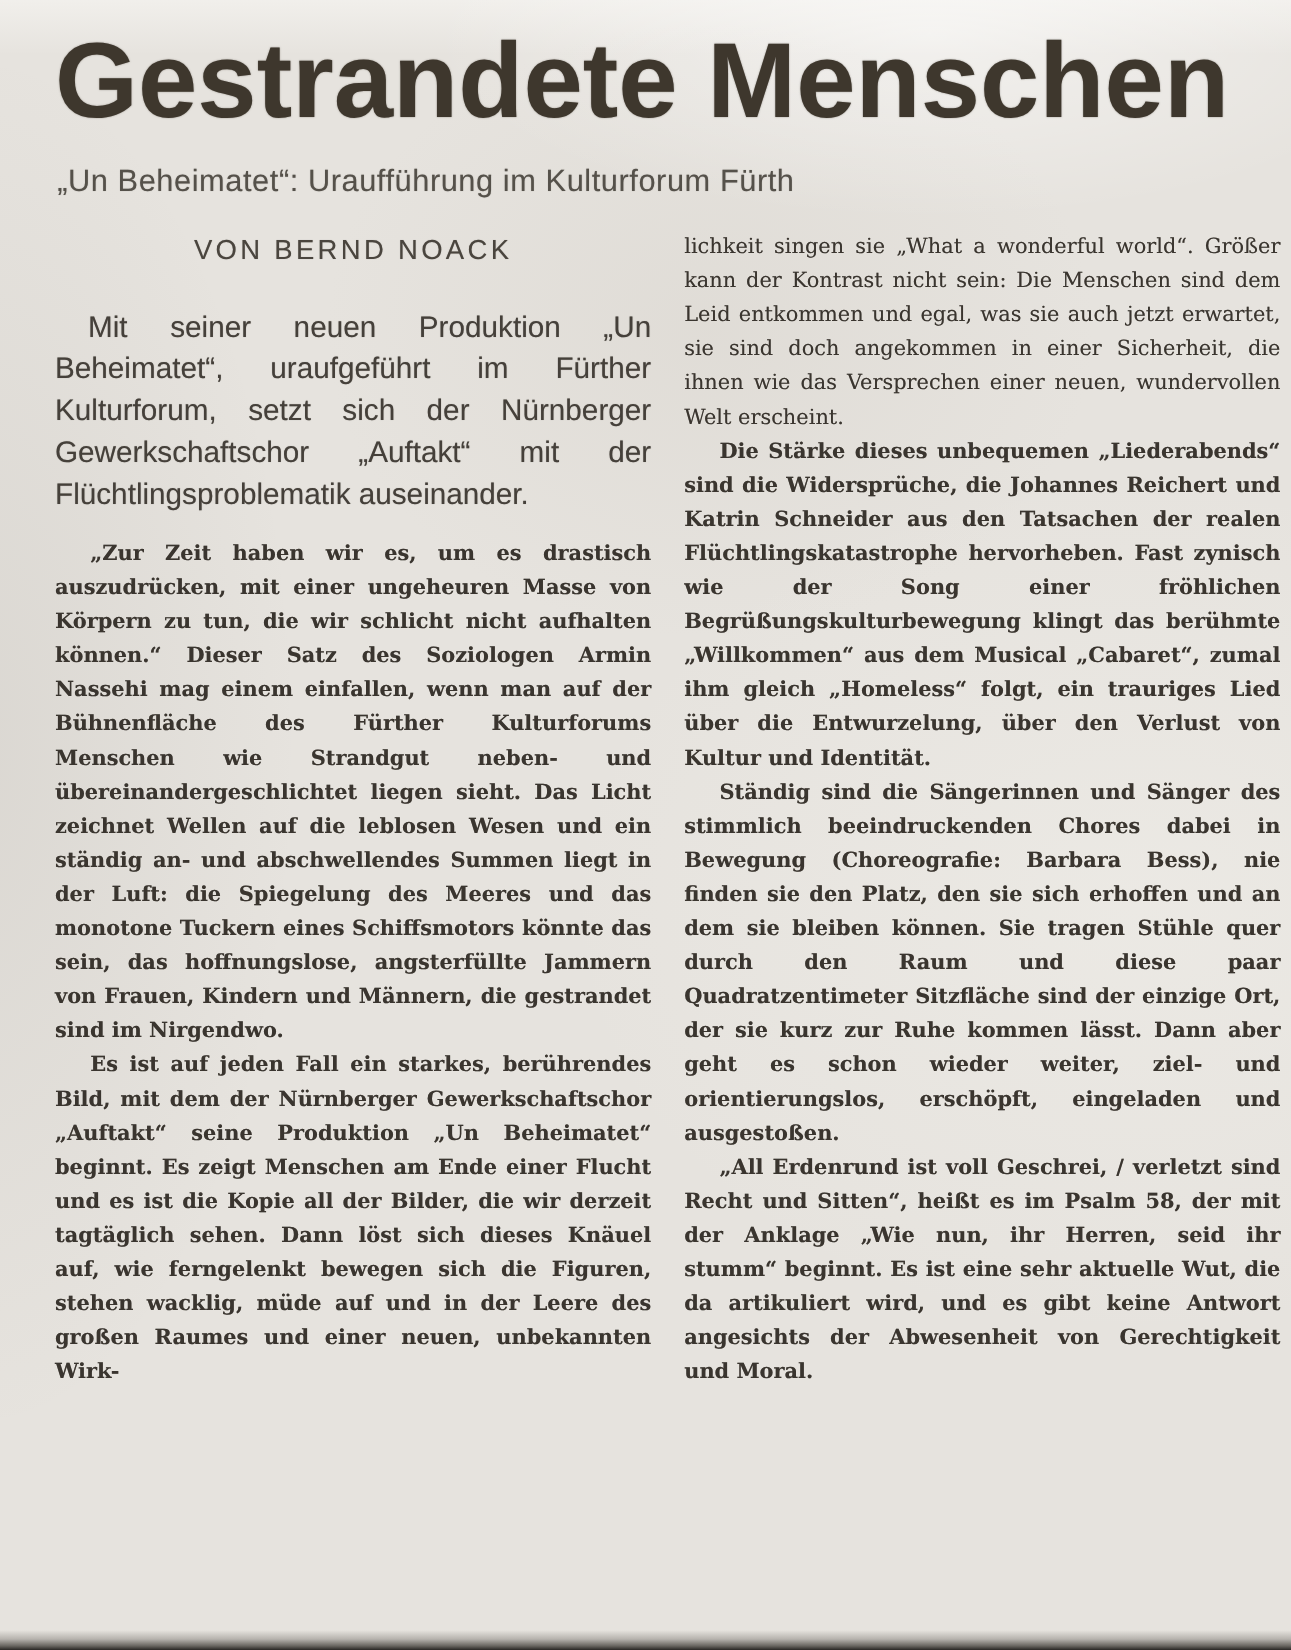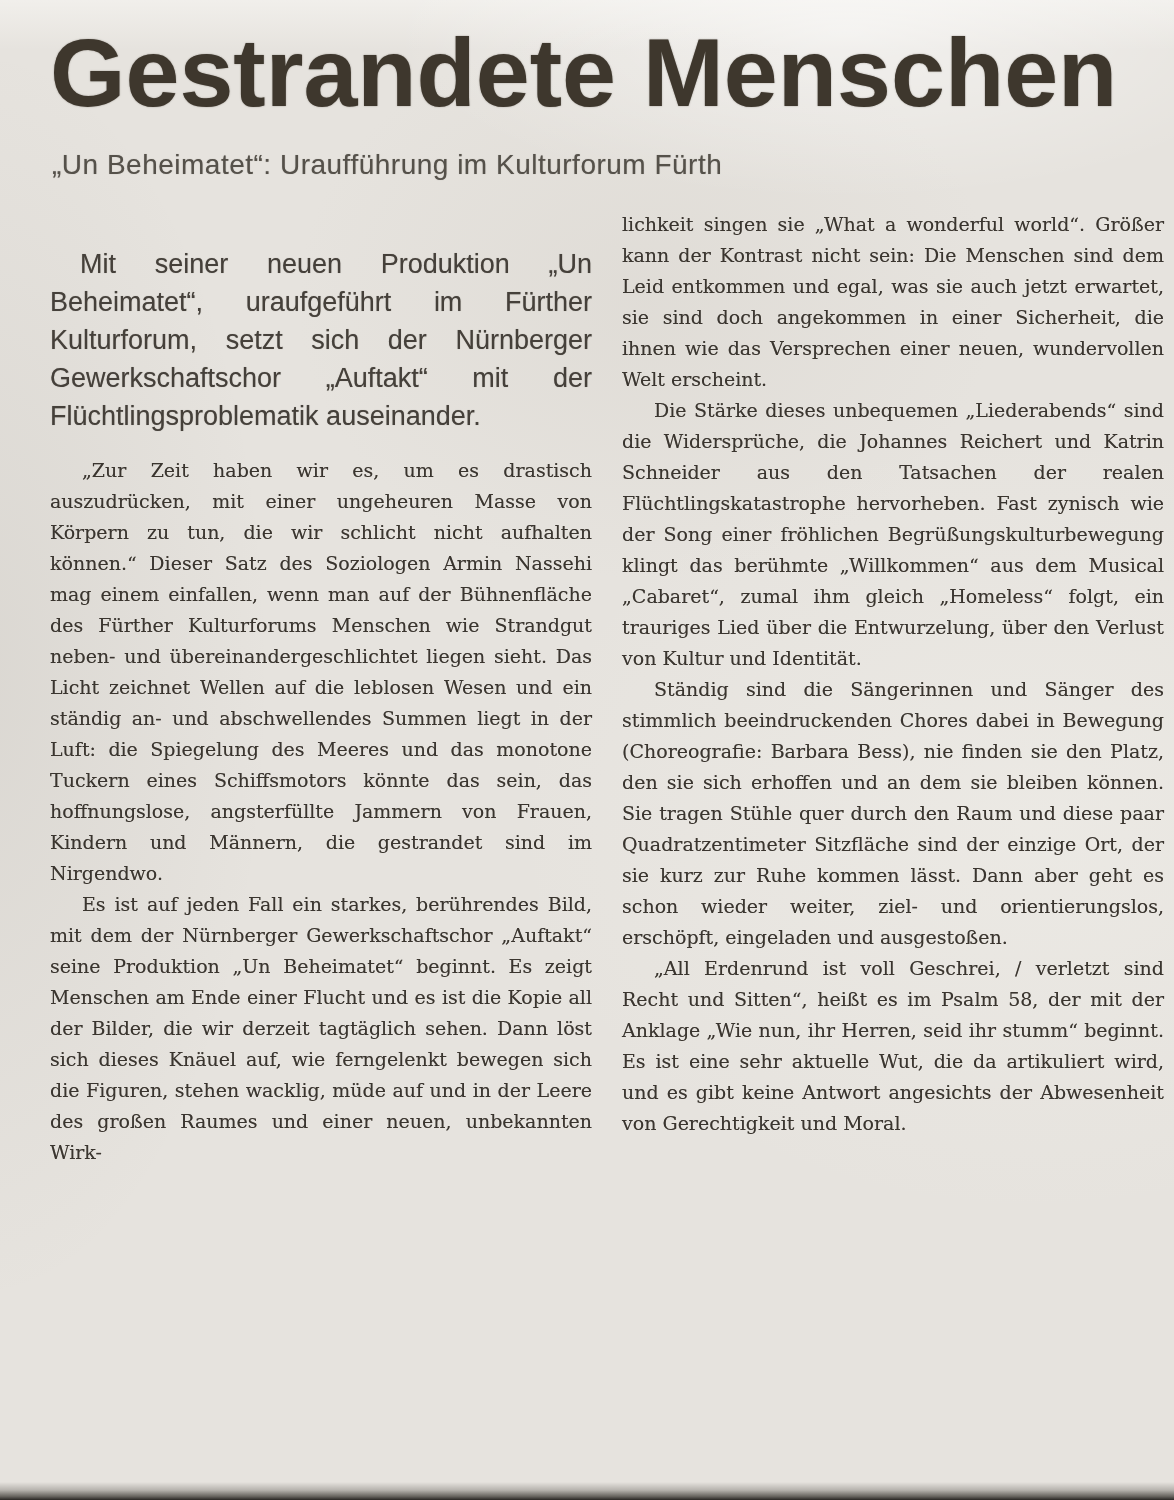--- a/index.html
+++ b/index.html
@@ -75,21 +75,21 @@
     text-shadow: 0 0 0.8px rgba(69,64,58,0.45);
   }
   .bodytext {
     font-family: "DejaVu Serif", "Liberation Serif", serif;
     font-size: 19px;
     line-height: 31px;
     color: #3a352f;
     text-align: justify;
     text-shadow: 0 0 0.6px rgba(58,53,47,0.45);
   }
-  .ind { text-indent: 32px; }
+  .ind { text-indent: 32px; font-weight: bold; }
   .crosshead {
     margin: 18px 0 10px 0;
     font-family: "Liberation Sans", sans-serif;
     font-size: 31px;
     font-weight: 400;
     color: #443f38;
     text-shadow: 0 0 1px rgba(68,63,56,0.65);
     letter-spacing: 0.3px;
   }
 </style>
@@ -99,20 +99,21 @@
 <div class="paper">
 
   <header>
     <h1 class="headline">Gestrandete Menschen</h1>
     <h2 class="subheadline">„Un Beheimatet“: Uraufführung im Kulturforum Fürth</h2>
   </header>
 
   <div class="columns">
 
     <section class="col">
+      <div class="byline">VON BERND NOACK</div>
       <p class="lead">Mit seiner neuen Produktion „Un Beheimatet“, uraufgeführt im Fürther Kulturforum, setzt sich der Nürnberger Gewerkschaftschor „Auftakt“ mit der Flüchtlingsproblematik auseinander.</p>
       <p class="bodytext ind">„Zur Zeit haben wir es, um es drastisch auszudrücken, mit einer ungeheuren Masse von Körpern zu tun, die wir schlicht nicht aufhalten können.“ Dieser Satz des Soziologen Armin Nassehi mag einem einfallen, wenn man auf der Bühnenfläche des Fürther Kulturforums Menschen wie Strandgut neben- und übereinandergeschlichtet liegen sieht. Das Licht zeichnet Wellen auf die leblosen Wesen und ein ständig an- und abschwellendes Summen liegt in der Luft: die Spiegelung des Meeres und das monotone Tuckern eines Schiffsmotors könnte das sein, das hoffnungslose, angsterfüllte Jammern von Frauen, Kindern und Männern, die gestrandet sind im Nirgendwo.</p>
       <p class="bodytext ind">Es ist auf jeden Fall ein starkes, berührendes Bild, mit dem der Nürnberger Gewerkschaftschor „Auftakt“ seine Produktion „Un Beheimatet“ beginnt. Es zeigt Menschen am Ende einer Flucht und es ist die Kopie all der Bilder, die wir derzeit tagtäglich sehen. Dann löst sich dieses Knäuel auf, wie ferngelenkt bewegen sich die Figuren, stehen wacklig, müde auf und in der Leere des großen Raumes und einer neuen, unbekannten Wirk-</p>
     </section>
 
     <section class="col">
       <p class="bodytext">lichkeit singen sie „What a wonderful world“. Größer kann der Kontrast nicht sein: Die Menschen sind dem Leid entkommen und egal, was sie auch jetzt erwartet, sie sind doch angekommen in einer Sicherheit, die ihnen wie das Versprechen einer neuen, wundervollen Welt erscheint.</p>
       <p class="bodytext ind">Die Stärke dieses unbequemen „Liederabends“ sind die Widersprüche, die Johannes Reichert und Katrin Schneider aus den Tatsachen der realen Flüchtlingskatastrophe hervorheben. Fast zynisch wie der Song einer fröhlichen Begrüßungskulturbewegung klingt das berühmte „Willkommen“ aus dem Musical „Cabaret“, zumal ihm gleich „Homeless“ folgt, ein trauriges Lied über die Entwurzelung, über den Verlust von Kultur und Identität.</p>
       <p class="bodytext ind">Ständig sind die Sängerinnen und Sänger des stimmlich beeindruckenden Chores dabei in Bewegung (Choreografie: Barbara Bess), nie finden sie den Platz, den sie sich erhoffen und an dem sie bleiben können. Sie tragen Stühle quer durch den Raum und diese paar Quadratzentimeter Sitzfläche sind der einzige Ort, der sie kurz zur Ruhe kommen lässt. Dann aber geht es schon wieder weiter, ziel- und orientierungslos, erschöpft, eingeladen und ausgestoßen.</p>
       <p class="bodytext ind">„All Erdenrund ist voll Geschrei, / verletzt sind Recht und Sitten“, heißt es im Psalm 58, der mit der Anklage „Wie nun, ihr Herren, seid ihr stumm“ beginnt. Es ist eine sehr aktuelle Wut, die da artikuliert wird, und es gibt keine Antwort angesichts der Abwesenheit von Gerechtigkeit und Moral.</p>

